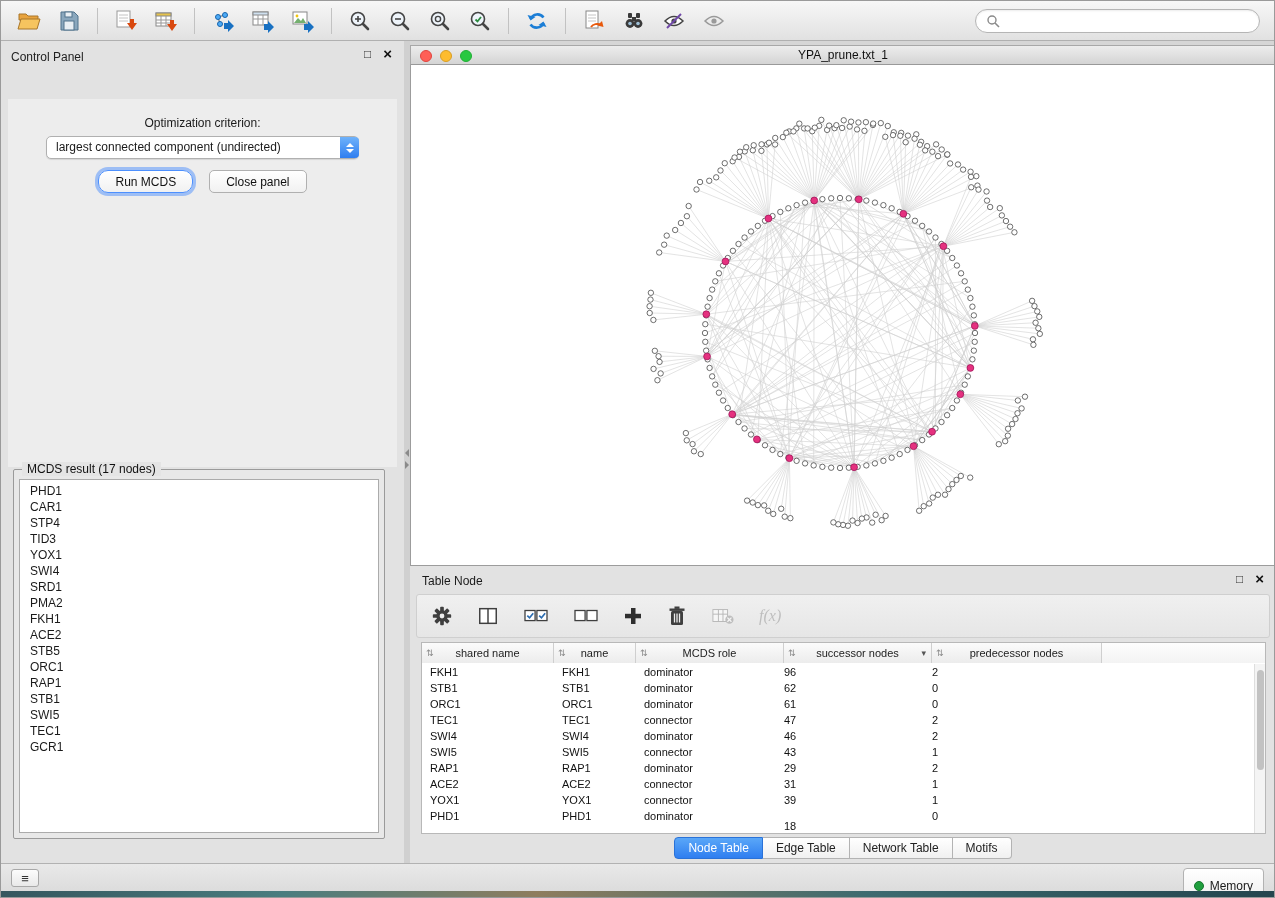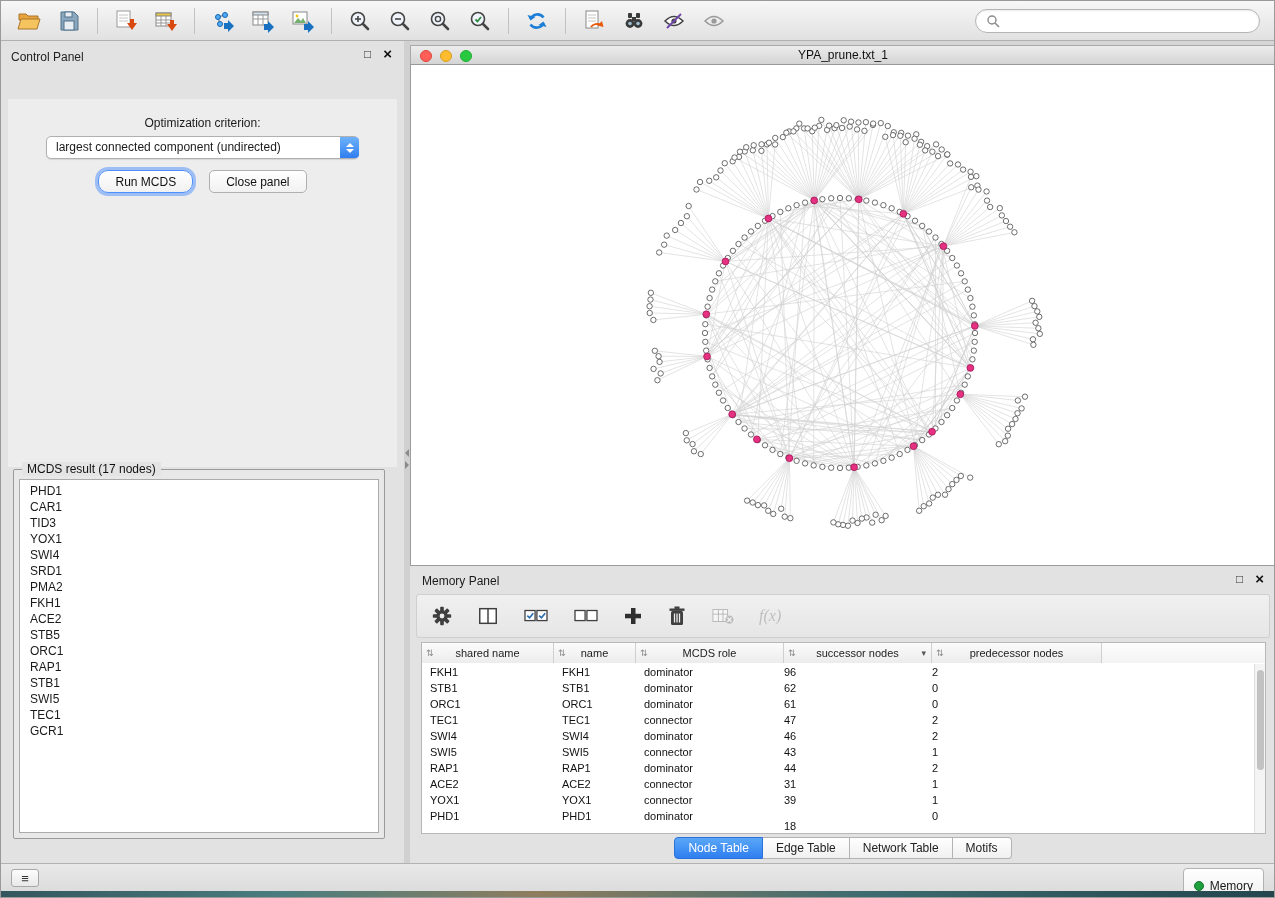--- a/index.html
+++ b/index.html
@@ -269,20 +269,21 @@
       </div>
     <div class="cp-buttons">
       <button class="btn focused">Run MCDS</button>
       <button class="btn">Close panel</button>
     </div>
     <div class="group-box">
       <div class="group-legend">MCDS result (17 nodes)</div>
       <div class="mcds-list">
           <div class="list-row">PHD1</div>
           <div class="list-row">CAR1</div>
+          <div class="list-row">STP4</div>
           <div class="list-row">TID3</div>
           <div class="list-row">YOX1</div>
           <div class="list-row">SWI4</div>
           <div class="list-row">SRD1</div>
           <div class="list-row">PMA2</div>
           <div class="list-row">FKH1</div>
           <div class="list-row">ACE2</div>
           <div class="list-row">STB5</div>
           <div class="list-row">ORC1</div>
           <div class="list-row">RAP1</div>
@@ -908,21 +909,21 @@
             <circle cx="295.313810719888" cy="249.2116313703912" r="3.4" fill="#e5317f" stroke="#a3155c" stroke-width="0.8"></circle>
             <circle cx="559.3999865490242" cy="302.94057108884033" r="3.4" fill="#e5317f" stroke="#a3155c" stroke-width="0.8"></circle>
             <circle cx="521.0697786084373" cy="366.732749718588" r="3.4" fill="#e5317f" stroke="#a3155c" stroke-width="0.8"></circle>
             <circle cx="345.88570083103616" cy="374.3814517369075" r="3.4" fill="#e5317f" stroke="#a3155c" stroke-width="0.8"></circle>
           </g>
         </svg>
     </div>
   </div>
 
   <div class="table-panel">
-    <div class="tp-title">Memory Panel</div>
+    <div class="tp-title">Table Node</div>
     <div class="panel-controls">
       <span class="float-glyph">□</span>
       <span class="close-glyph">×</span>
     </div>
     <div class="tp-toolbar">
       <span class="tp-tool">
         <svg width="22" height="22" viewBox="0 0 24 24">
             <g fill="#3f3f3f">
               <rect x="10" y="2" width="4" height="20" rx="1"></rect>
               <rect x="2" y="10" width="20" height="4" rx="1"></rect>
@@ -1047,21 +1048,21 @@
             <div class="td" style="width: 132px;">SWI5</div>
             <div class="td" style="width: 82px;">SWI5</div>
             <div class="td" style="width: 148px;">connector</div>
             <div class="td num" style="width: 148px;">43</div>
             <div class="td num" style="width: 170px;">1</div>
           </div>
           <div class="tr">
             <div class="td" style="width: 132px;">RAP1</div>
             <div class="td" style="width: 82px;">RAP1</div>
             <div class="td" style="width: 148px;">dominator</div>
-            <div class="td num" style="width: 148px;">44</div>
+            <div class="td num" style="width: 148px;">29</div>
             <div class="td num" style="width: 170px;">2</div>
           </div>
           <div class="tr">
             <div class="td" style="width: 132px;">ACE2</div>
             <div class="td" style="width: 82px;">ACE2</div>
             <div class="td" style="width: 148px;">connector</div>
             <div class="td num" style="width: 148px;">31</div>
             <div class="td num" style="width: 170px;">1</div>
           </div>
           <div class="tr">

